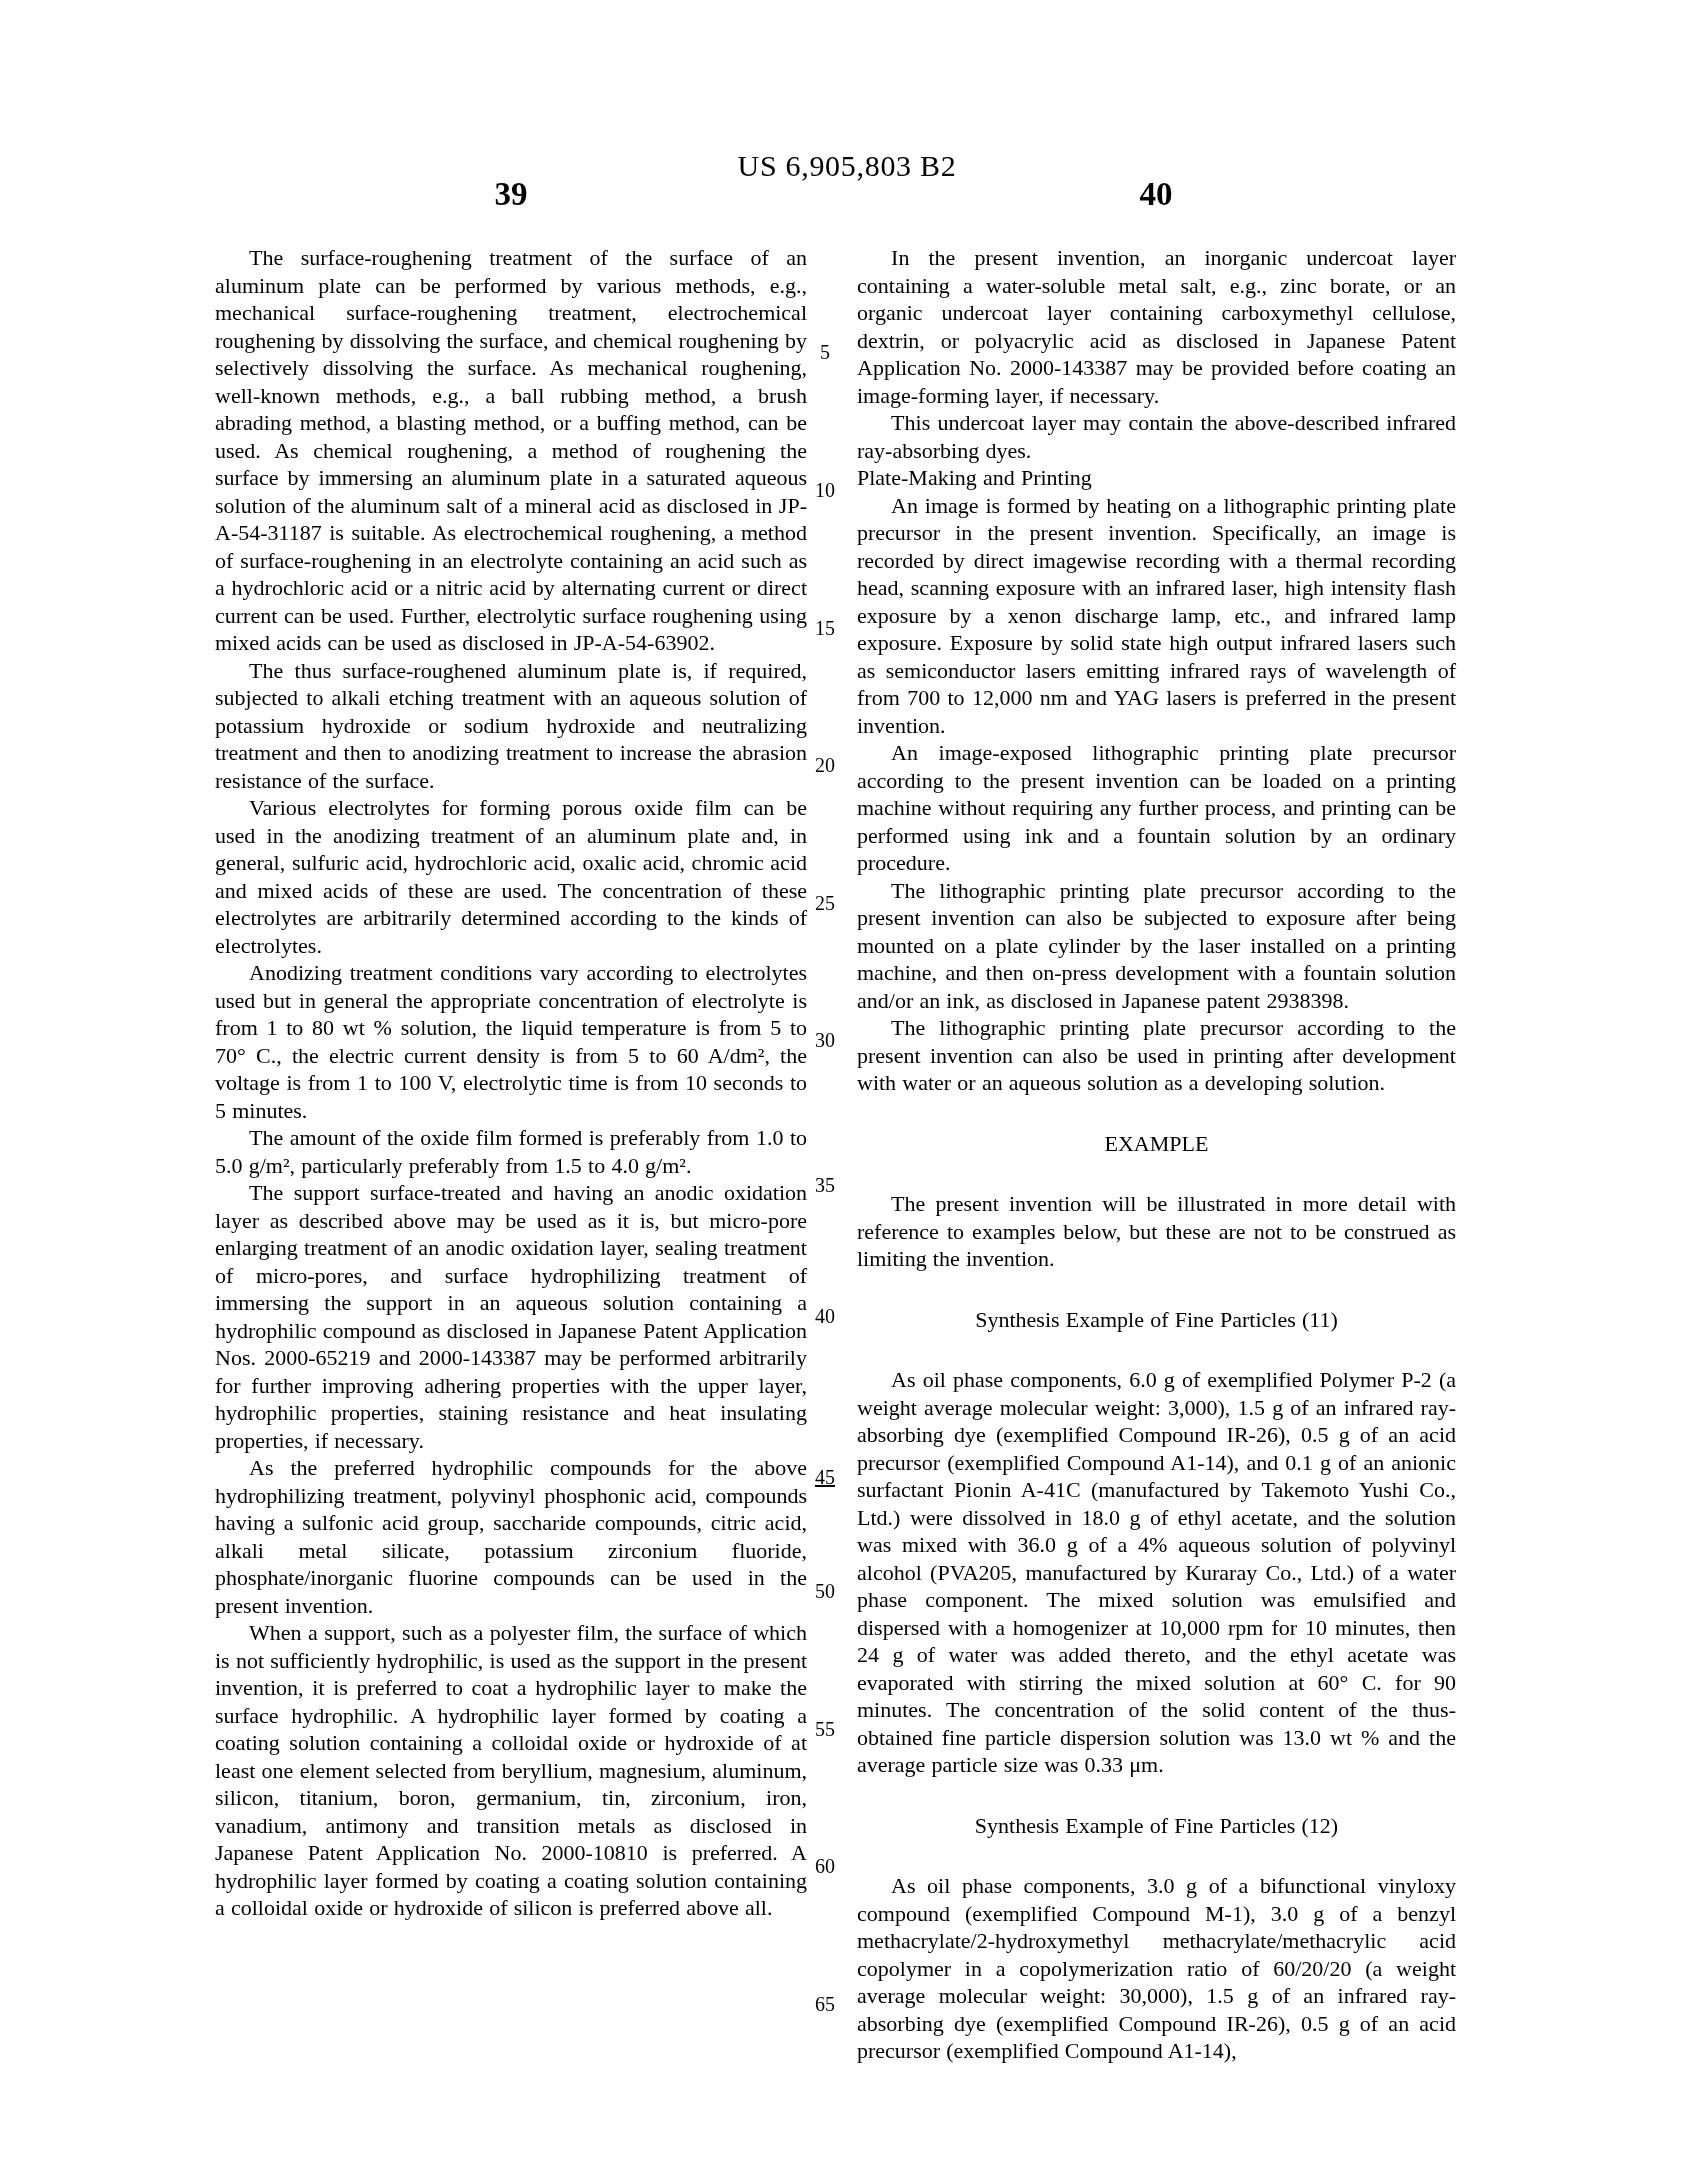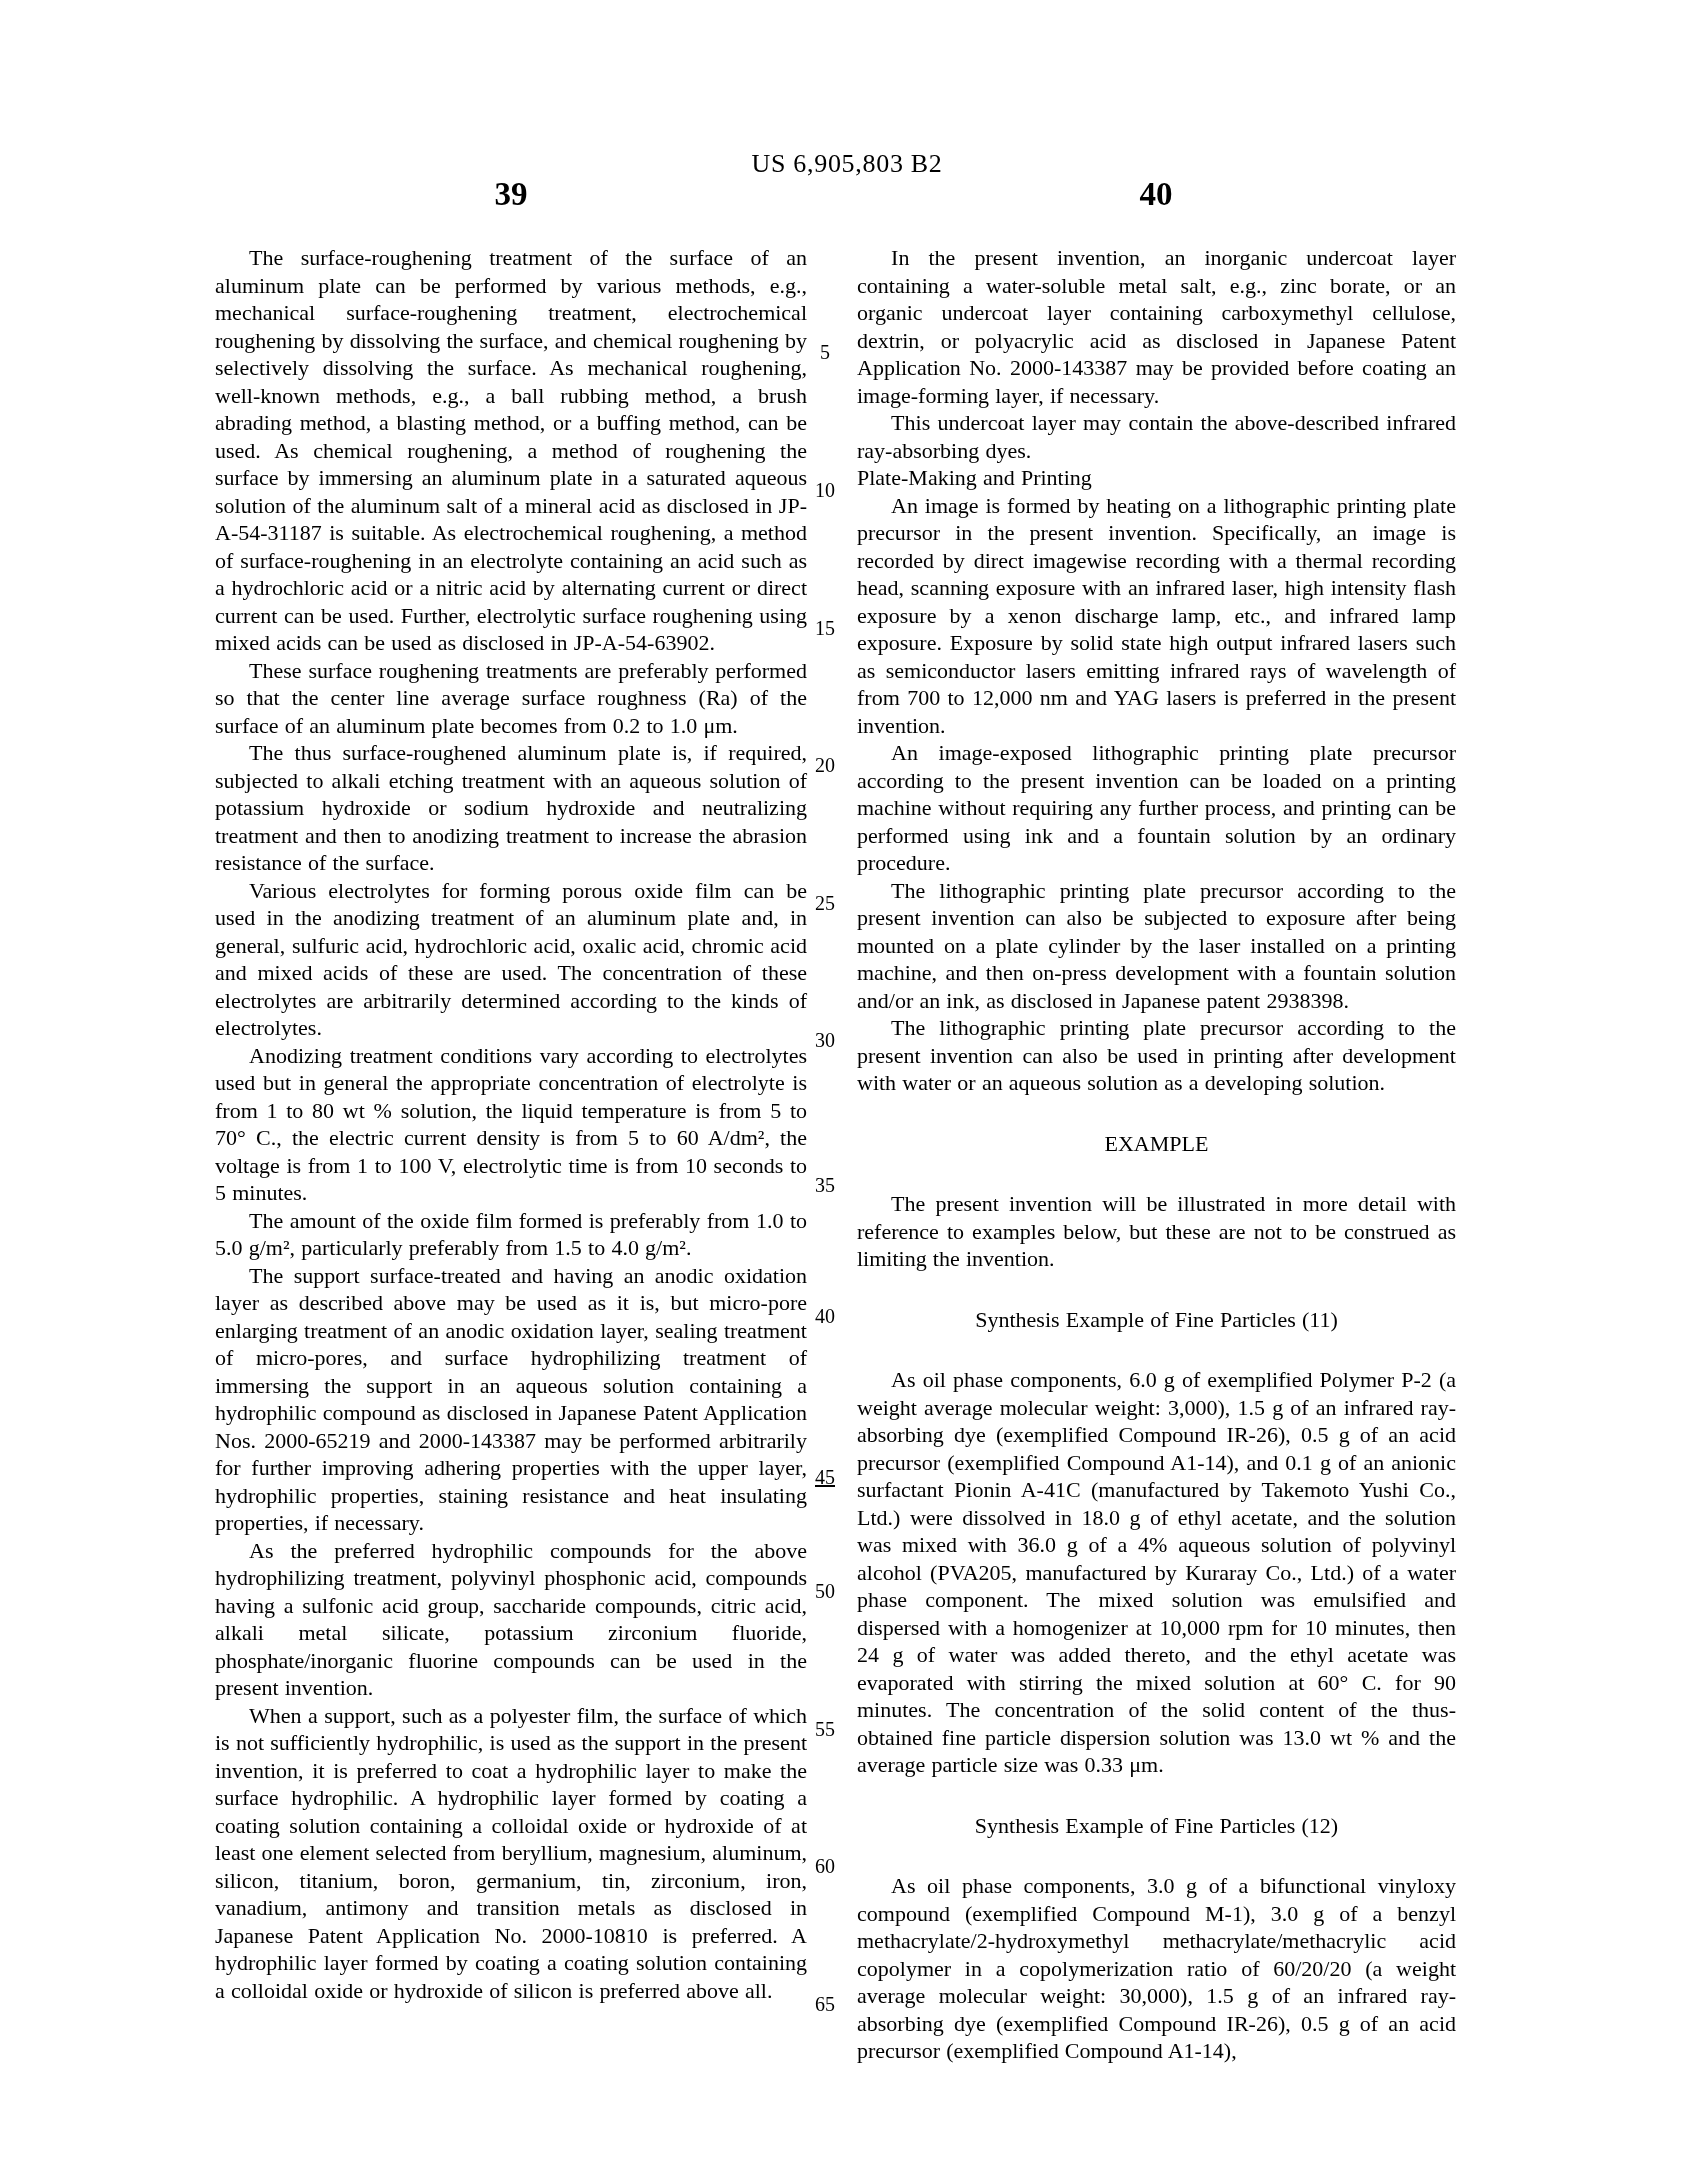--- a/index.html
+++ b/index.html
@@ -11,21 +11,21 @@
     font-family:"Liberation Serif","DejaVu Serif",serif;
     color:#000;
     overflow:hidden;
   }
   .patent-number{
     position:absolute;
     top:149px;
     left:0;
     width:1694px;
     text-align:center;
-    font-size:26px;
+    font-size:30px;
     letter-spacing:0.7px;
     white-space:nowrap;
   }
   .col-number{
     position:absolute;
     top:176px;
     width:132px;
     text-align:center;
     font-size:33px;
     font-weight:bold;
@@ -65,21 +65,20 @@
 
 <div class="page">
   <div class="patent-number">US 6,905,803 B2</div>
 
   <div class="col-number left">39</div>
 
   <div class="col-number right">40</div>
 
   <div class="column left" id="col-left">
       <p class="paragraph">The surface-roughening treatment of the surface of an aluminum plate can be performed by various methods, e.g., mechanical surface-roughening treatment, electrochemical roughening by dissolving the surface, and chemical roughening by selectively dissolving the surface. As mechanical roughening, well-known methods, e.g., a ball rubbing method, a brush abrading method, a blasting method, or a buffing method, can be used. As chemical roughening, a method of roughening the surface by immersing an aluminum plate in a saturated aqueous solution of the aluminum salt of a mineral acid as disclosed in JP-A-54-31187 is suitable. As electrochemical roughening, a method of surface-roughening in an electrolyte containing an acid such as a hydrochloric acid or a nitric acid by alternating current or direct current can be used. Further, electrolytic surface roughening using mixed acids can be used as disclosed in JP-A-54-63902.</p>
-      <p class="paragraph">These surface roughening treatments are preferably performed so that the center line average surface roughness (Ra) of the surface of an aluminum plate becomes from 0.2 to 1.0 μm.</p>
       <p class="paragraph">The thus surface-roughened aluminum plate is, if required, subjected to alkali etching treatment with an aqueous solution of potassium hydroxide or sodium hydroxide and neutralizing treatment and then to anodizing treatment to increase the abrasion resistance of the surface.</p>
       <p class="paragraph">Various electrolytes for forming porous oxide film can be used in the anodizing treatment of an aluminum plate and, in general, sulfuric acid, hydrochloric acid, oxalic acid, chromic acid and mixed acids of these are used. The concentration of these electrolytes are arbitrarily determined according to the kinds of electrolytes.</p>
       <p class="paragraph">Anodizing treatment conditions vary according to electrolytes used but in general the appropriate concentration of electrolyte is from 1 to 80 wt % solution, the liquid temperature is from 5 to 70° C., the electric current density is from 5 to 60 A/dm², the voltage is from 1 to 100 V, electrolytic time is from 10 seconds to 5 minutes.</p>
       <p class="paragraph">The amount of the oxide film formed is preferably from 1.0 to 5.0 g/m², particularly preferably from 1.5 to 4.0 g/m².</p>
       <p class="paragraph">The support surface-treated and having an anodic oxidation layer as described above may be used as it is, but micro-pore enlarging treatment of an anodic oxidation layer, sealing treatment of micro-pores, and surface hydrophilizing treatment of immersing the support in an aqueous solution containing a hydrophilic compound as disclosed in Japanese Patent Application Nos. 2000-65219 and 2000-143387 may be performed arbitrarily for further improving adhering properties with the upper layer, hydrophilic properties, staining resistance and heat insulating properties, if necessary.</p>
       <p class="paragraph">As the preferred hydrophilic compounds for the above hydrophilizing treatment, polyvinyl phosphonic acid, compounds having a sulfonic acid group, saccharide compounds, citric acid, alkali metal silicate, potassium zirconium fluoride, phosphate/inorganic fluorine compounds can be used in the present invention.</p>
       <p class="paragraph">When a support, such as a polyester film, the surface of which is not sufficiently hydrophilic, is used as the support in the present invention, it is preferred to coat a hydrophilic layer to make the surface hydrophilic. A hydrophilic layer formed by coating a coating solution containing a colloidal oxide or hydroxide of at least one element selected from beryllium, magnesium, aluminum, silicon, titanium, boron, germanium, tin, zirconium, iron, vanadium, antimony and transition metals as disclosed in Japanese Patent Application No. 2000-10810 is preferred. A hydrophilic layer formed by coating a coating solution containing a colloidal oxide or hydroxide of silicon is preferred above all.</p>
     </div>
 
   <div class="column right" id="col-right">

